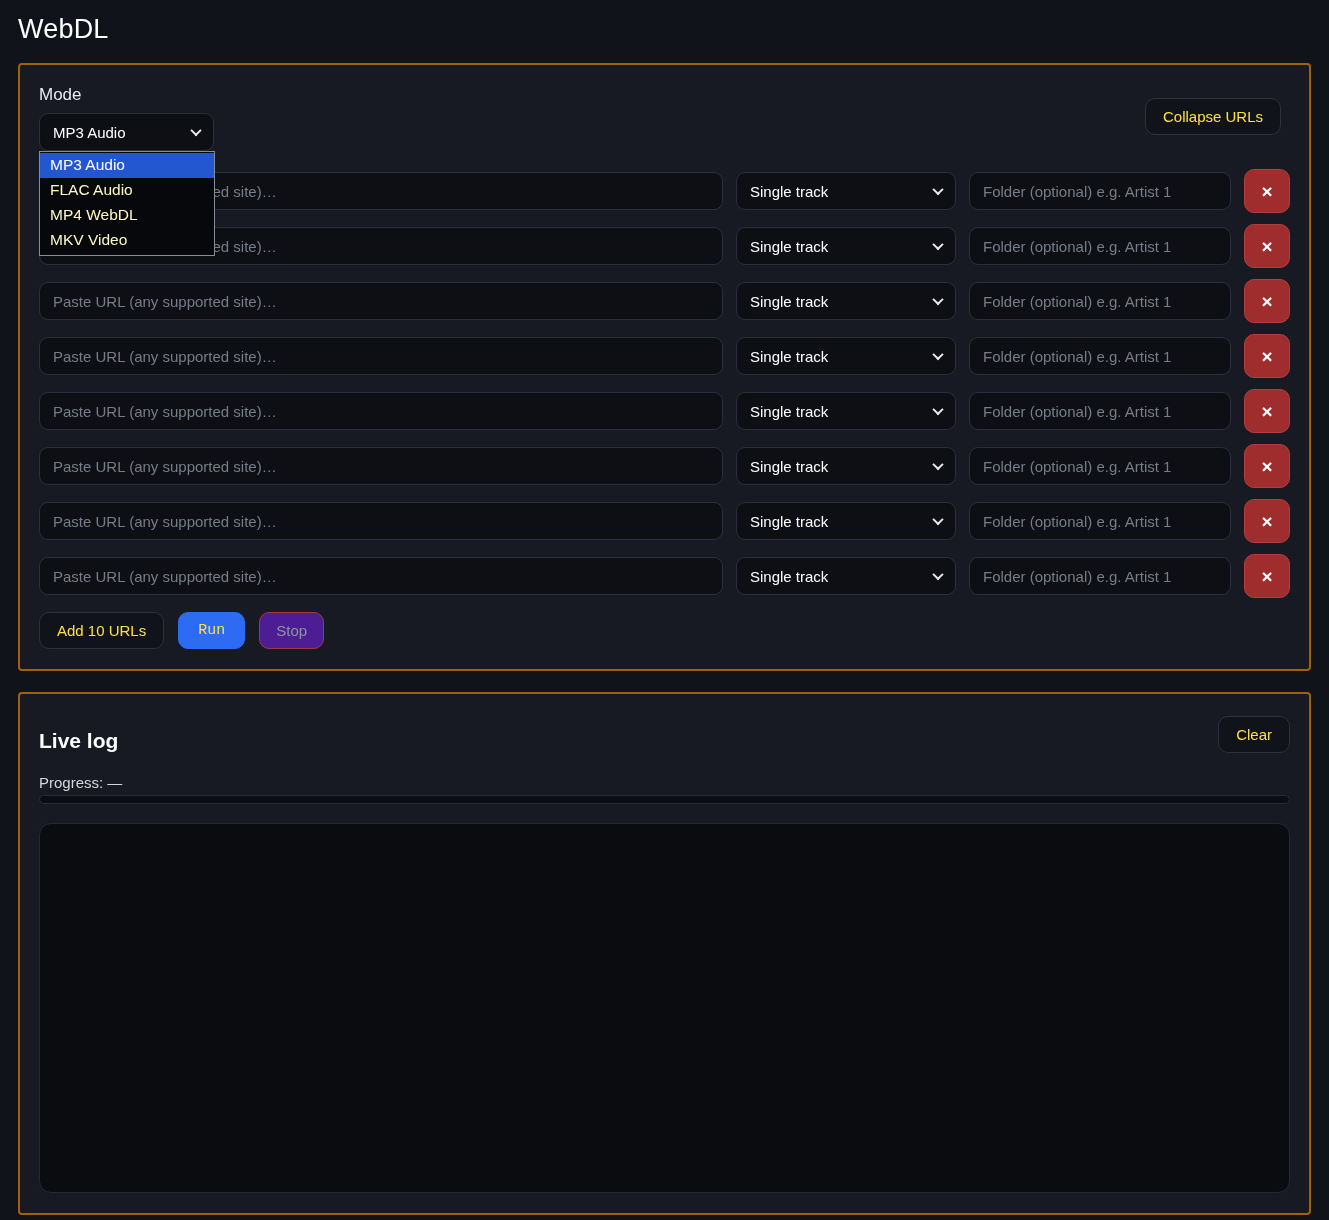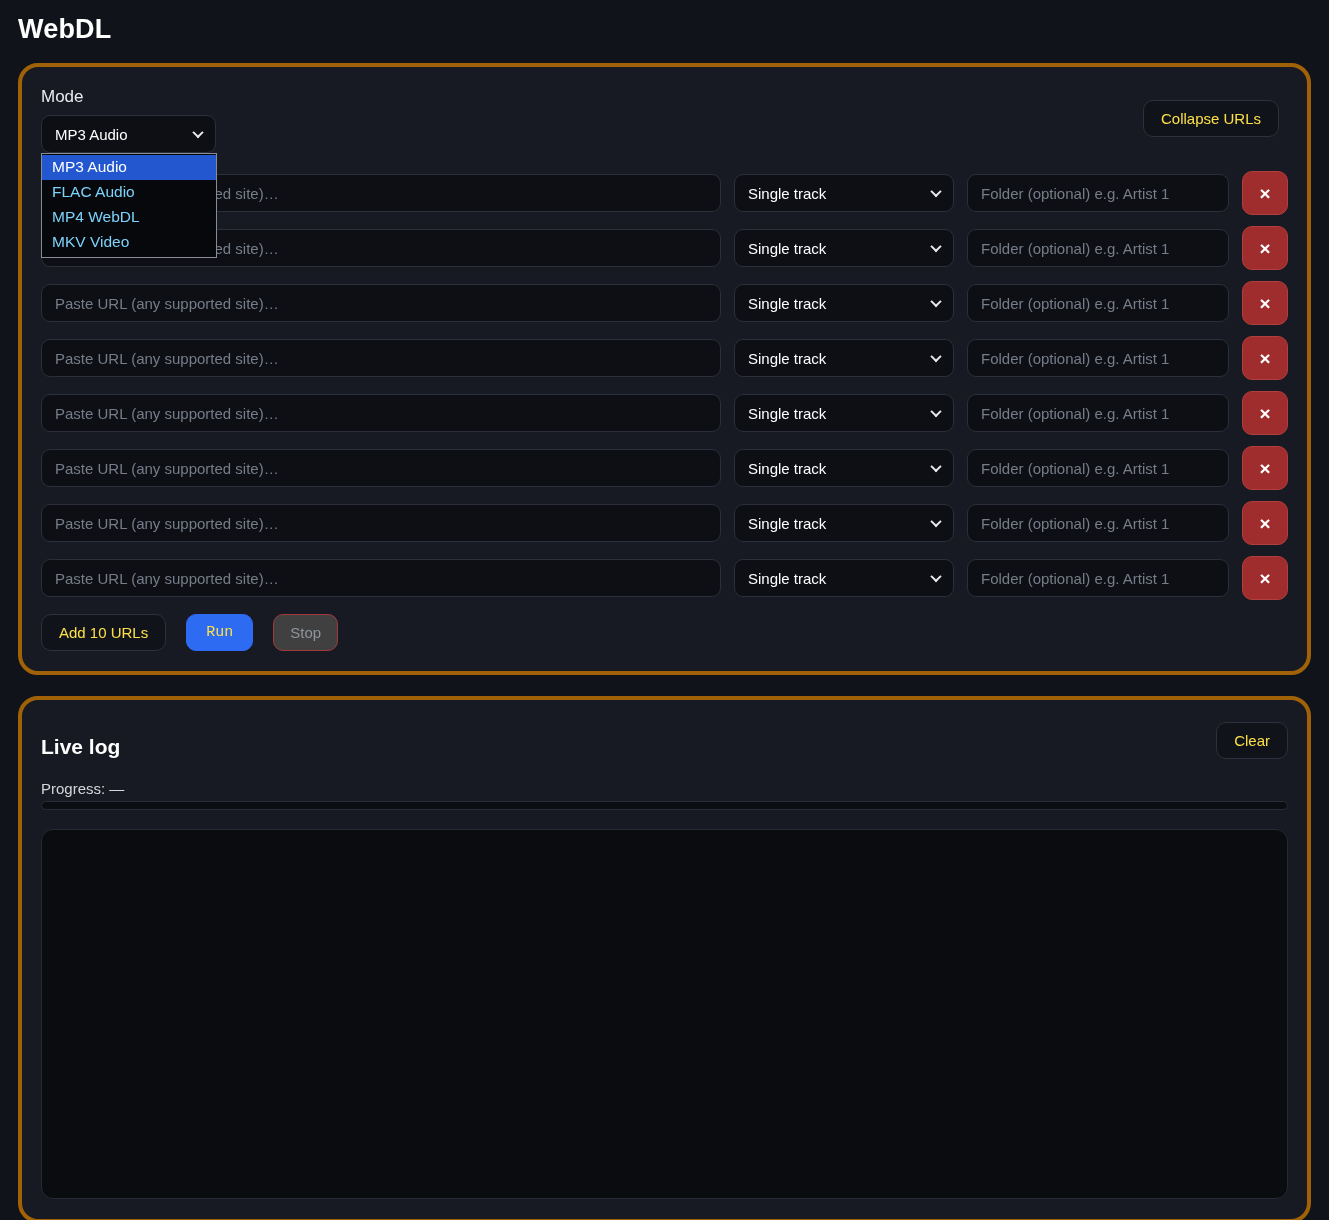--- a/index.html
+++ b/index.html
@@ -6,29 +6,29 @@
   html, body { width: 1329px; height: 1220px; }
   body {
     background: #101319;
     font-family: "Liberation Sans", sans-serif;
     color: #f1f3f6;
     padding: 12px 18px 20px 18px;
     position: relative;
   }
   .page-title {
     font-size: 27px;
-    font-weight: 700;
+    font-weight: 400;
     letter-spacing: 0.2px;
     margin: 2px 0 18px 0;
     color: #ffffff;
   }
   .card {
     background: #171a22;
-    border: 4px solid #a16207;
-    border-radius: 20px;
+    border: 2px solid #a16207;
+    border-radius: 4px;
     padding: 20px 19px;
     position: relative;
   }
   .card + .card { margin-top: 21px; }
 
   
   .mode-label { font-size: 17px; color: #e9ebef; margin-bottom: 8px; }
   .mode-top { position: relative; }
   .selectbox {
     height: 38px;
@@ -72,21 +72,21 @@
     left: 19px;
     top: 86px;
     width: 176px;
     background: #07080b;
     border: 1px solid #878c96;
     z-index: 10;
     padding: 1px 0 2px 0;
   }
   .dd-option {
     font-size: 15.5px;
-    color: #7dd3fc;
+    color: #fef9c3;
     padding: 1px 10px 2px 10px;
     line-height: 22px;
     cursor: pointer;
     white-space: nowrap;
   }
   .dd-option.active { background: #2257cf; color: #ffffff; }
 
   
   .rows { margin-top: 18px; }
   .url-row {
@@ -117,23 +117,23 @@
     border: 1px solid #b23e3e;
     border-radius: 10px;
     color: #ffffff;
     font-size: 19px;
     font-weight: 700;
     cursor: pointer;
     line-height: 1;
   }
 
   
-  .actions { display: flex; gap: 20px; margin-top: 20px; align-items: center; }
+  .actions { display: flex; gap: 14px; margin-top: 20px; align-items: center; }
   .run-btn { background: #2e6bf3; border-color: #2e6bf3; padding: 0 19px; font-family: Liberation Mono, monospace; }
-  .stop-btn { background: #404040; border-color: #a23a3a; color: #8e949d; padding: 0 16px; cursor: default; }
+  .stop-btn { background: #4c1d95; border-color: #a23a3a; color: #8e949d; padding: 0 16px; cursor: default; }
 
   
   .log-head { display: flex; align-items: flex-end; justify-content: space-between; margin-top: 5px; }
   .log-title { font-size: 21px; font-weight: 700; color: #ffffff; }
   .clear-btn { margin-top: -3px; }
   .progress-label { font-size: 15px; color: #d3d7dd; margin-top: 21px; }
   .progress {
     margin-top: 4px;
     height: 9px;
     border-radius: 999px;

